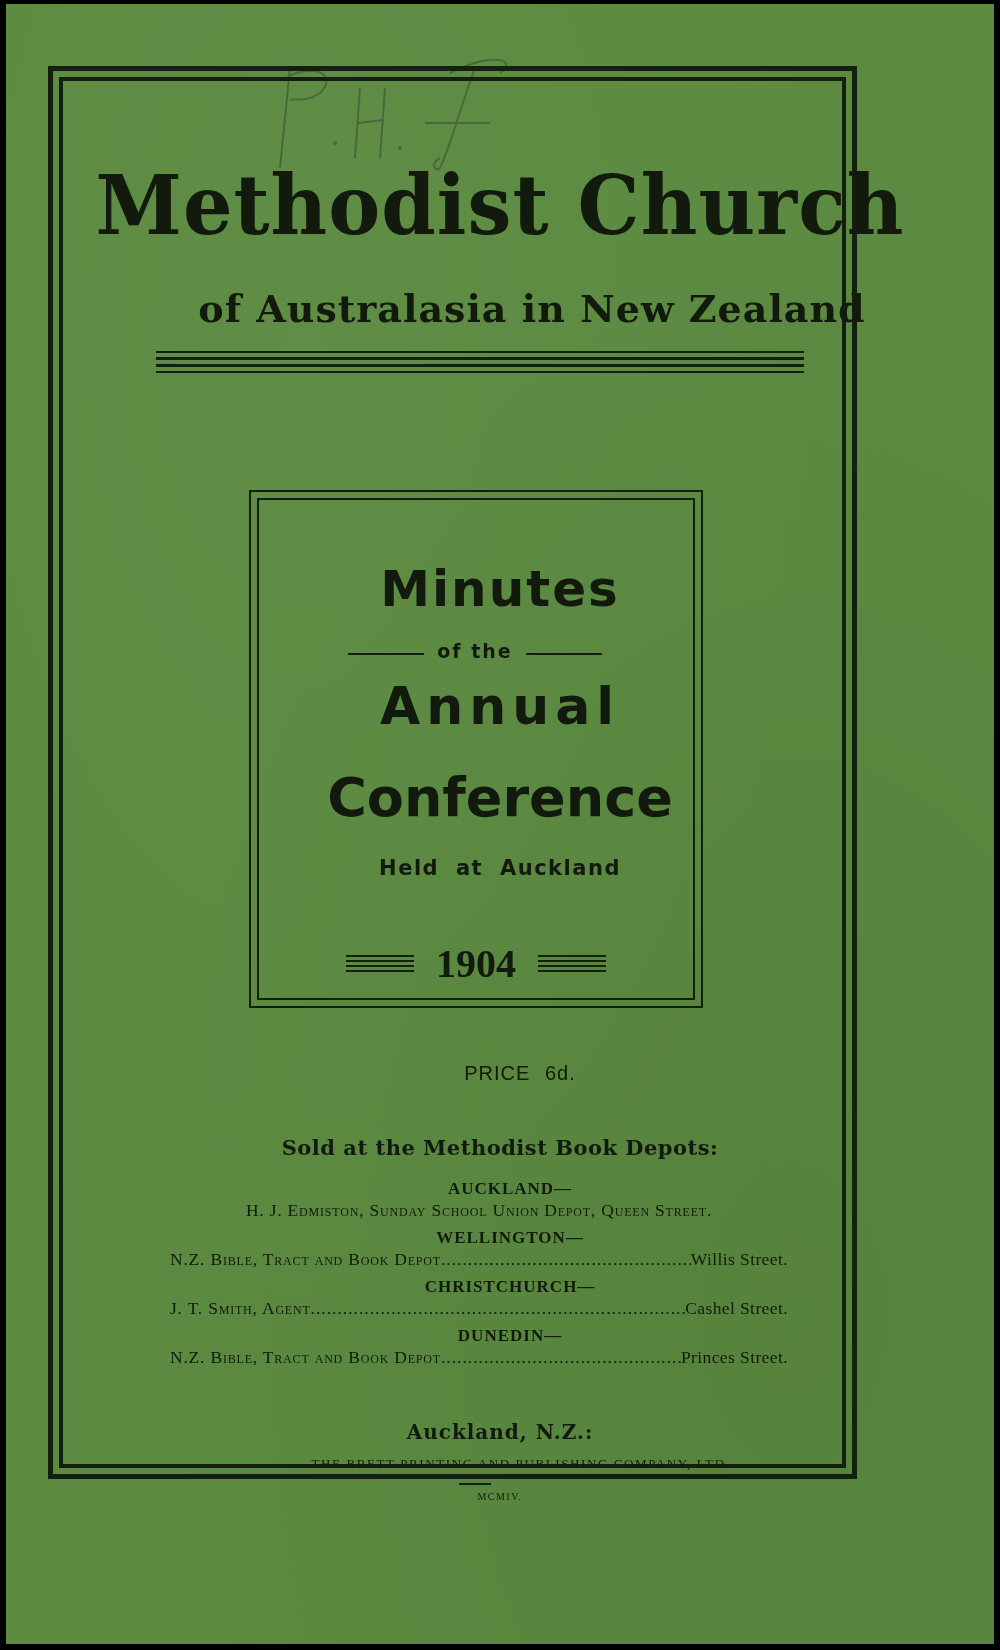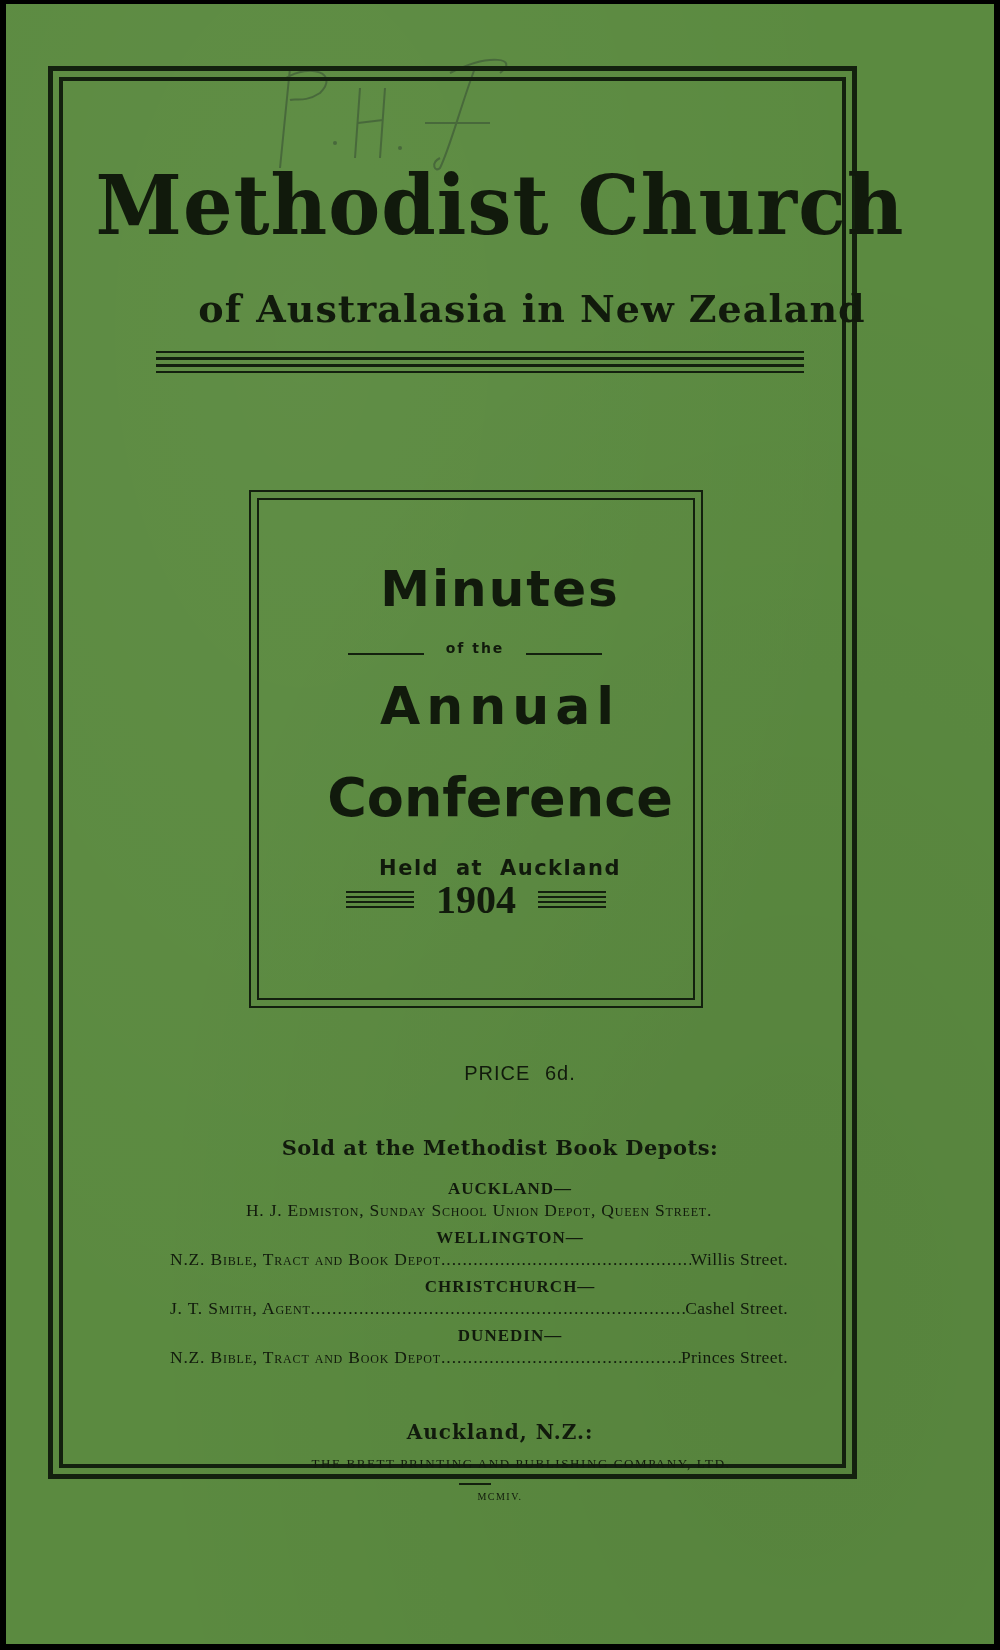--- a/index.html
+++ b/index.html
@@ -39,25 +39,25 @@
     position:absolute; left:249px; top:490px; width:454px; height:518px;
     border:2px solid #13200e; box-sizing:border-box;
   }
   .inner-box-inner {
     position:absolute; left:257px; top:498px; width:438px; height:502px;
     border:2px solid #13200e; box-sizing:border-box;
   }
   .minutes { top:560px; font-family:"DejaVu Sans", sans-serif; font-weight:bold; font-size:50px; letter-spacing:2px; }
   .ofthe-row { position:absolute; top:640px; left:348px; width:254px; height:26px; }
   .ofthe-row .line { position:absolute; top:13px; height:1.5px; background:#13200e; width:76px; }
-  .ofthe-row .txt { position:absolute; left:0; width:254px; text-align:center; top:0; font-family:"DejaVu Sans", sans-serif; font-weight:bold; font-size:14px; letter-spacing:2px; }
+  .ofthe-row .txt { position:absolute; left:0; width:254px; text-align:center; top:0; font-family:"DejaVu Sans", sans-serif; font-weight:bold; font-size:19px; letter-spacing:2px; }
   .annual { top:676px; font-family:"DejaVu Sans", sans-serif; font-weight:bold; font-size:52px; letter-spacing:6px; }
   .conference { top:766px; font-family:"DejaVu Sans", sans-serif; font-weight:bold; font-size:54px; }
   .held { top:856px; font-family:"DejaVu Sans", sans-serif; font-weight:bold; font-size:21px; letter-spacing:1.5px; word-spacing:8px; }
-  .year-row { position:absolute; top:876px; left:346px; width:260px; height:46px; }
+  .year-row { position:absolute; top:940px; left:346px; width:260px; height:46px; }
   .year-row .lines { position:absolute; top:15px; width:68px; height:16px; }
   .year-row .lines div { position:absolute; left:0; width:100%; height:1.5px; background:#13200e; }
   .year-row .txt { position:absolute; left:0; width:260px; text-align:center; top:0; font-family:"Liberation Serif", serif; font-weight:bold; font-size:40px; }
   .price { top:1062px; font-family:"Liberation Sans", sans-serif; font-size:20px; letter-spacing:1px; word-spacing:8px;padding-left:20px; }
   .sold { top:1135px; font-family:"DejaVu Serif", serif; font-weight:bold; font-size:21px; letter-spacing:0.5px; }
   .city { font-family:"Liberation Serif", serif; font-weight:bold; font-size:17px; letter-spacing:1px;margin-left:10px; }
   .depot-line {
     position:absolute; left:170px; width:618px; font-family:"Liberation Serif", serif;
     font-size:17.5px; display:flex; white-space:nowrap;
   }

